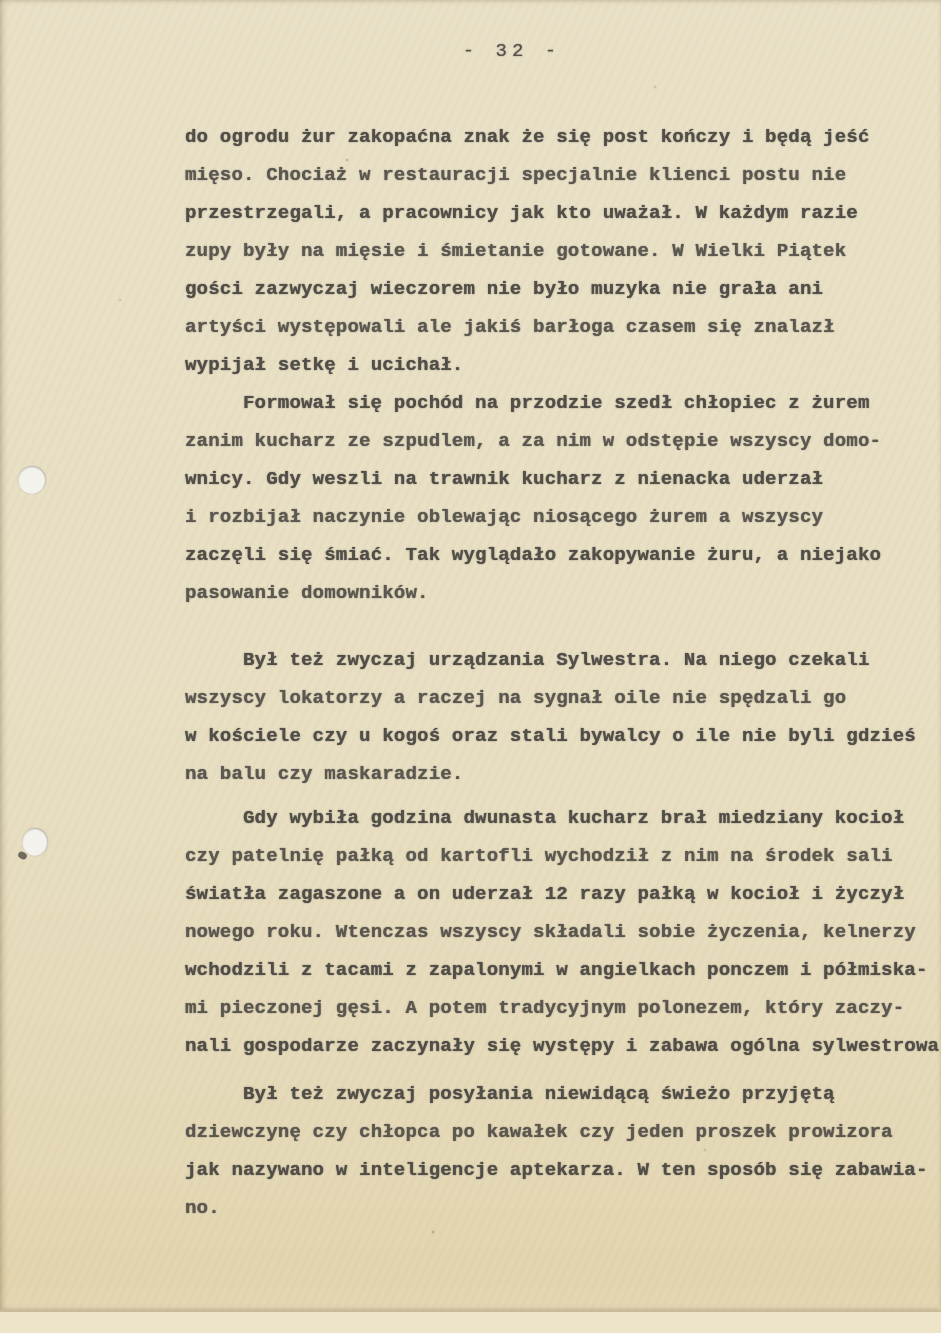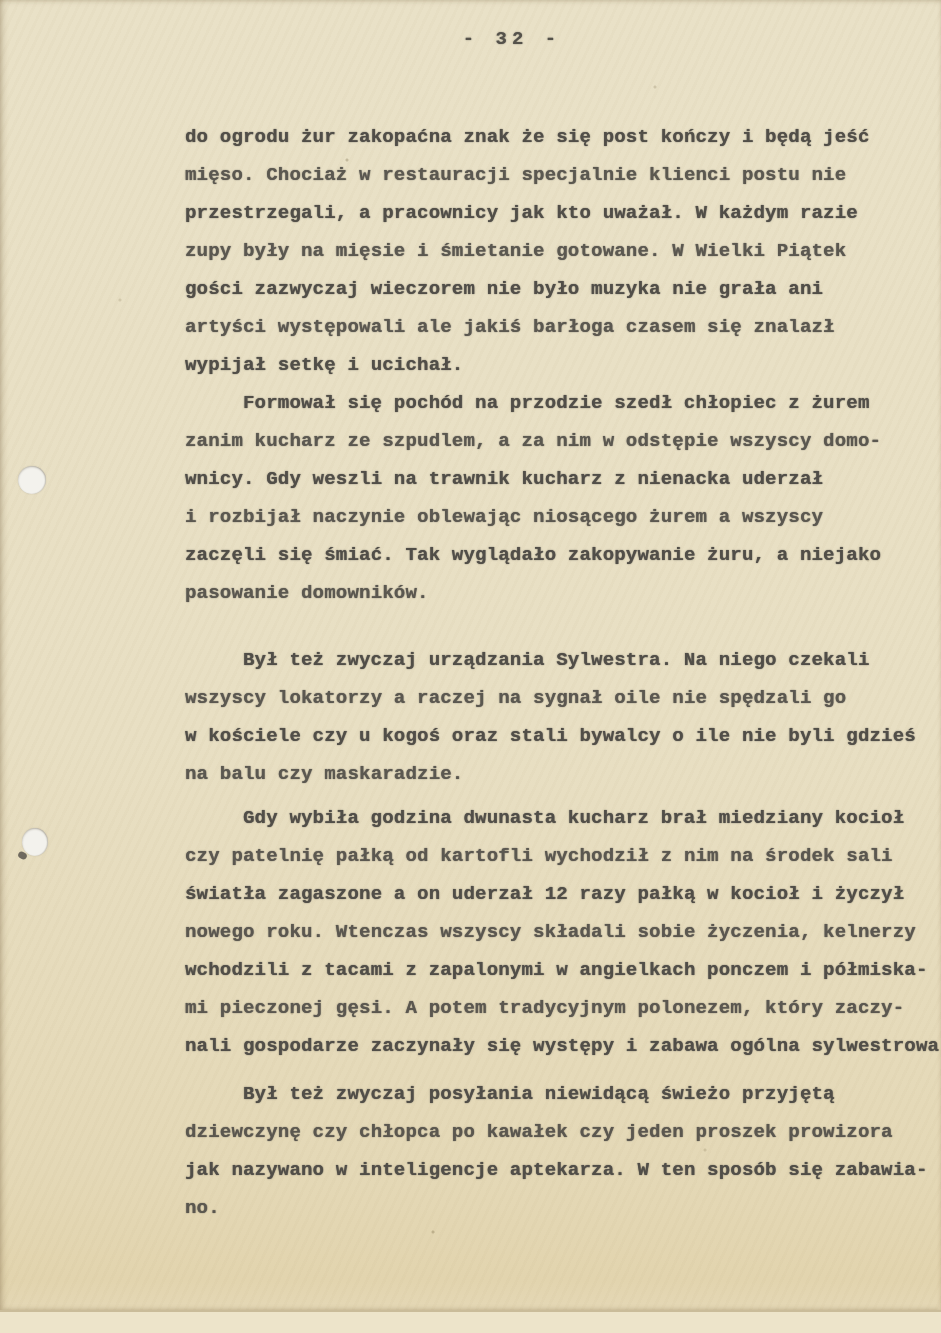--- a/index.html
+++ b/index.html
@@ -39,26 +39,26 @@
   .bottom-edge {
     position: absolute;
     left: 0; right: 0; bottom: 0;
     height: 21px;
     background: #ede4ca;
     border-top: 2px solid rgba(150,128,82,0.40);
     box-shadow: 0 -3px 4px -2px rgba(120,100,60,0.30);
   }
   .page-number {
     position: absolute;
-    top: 28px;
+    top: 40px;
     left: 412px;
     width: 200px;
     text-align: center;
     font-size: 19px;
-    font-weight: 700;
+    font-weight: 400;
     letter-spacing: 5px;
     color: #55524b;
     text-shadow: 0 0 1.4px rgba(85,82,75,0.85);
   }
   .text-block {
     position: absolute;
     left: 185px;
     top: 118px;
     width: 760px;
   }

